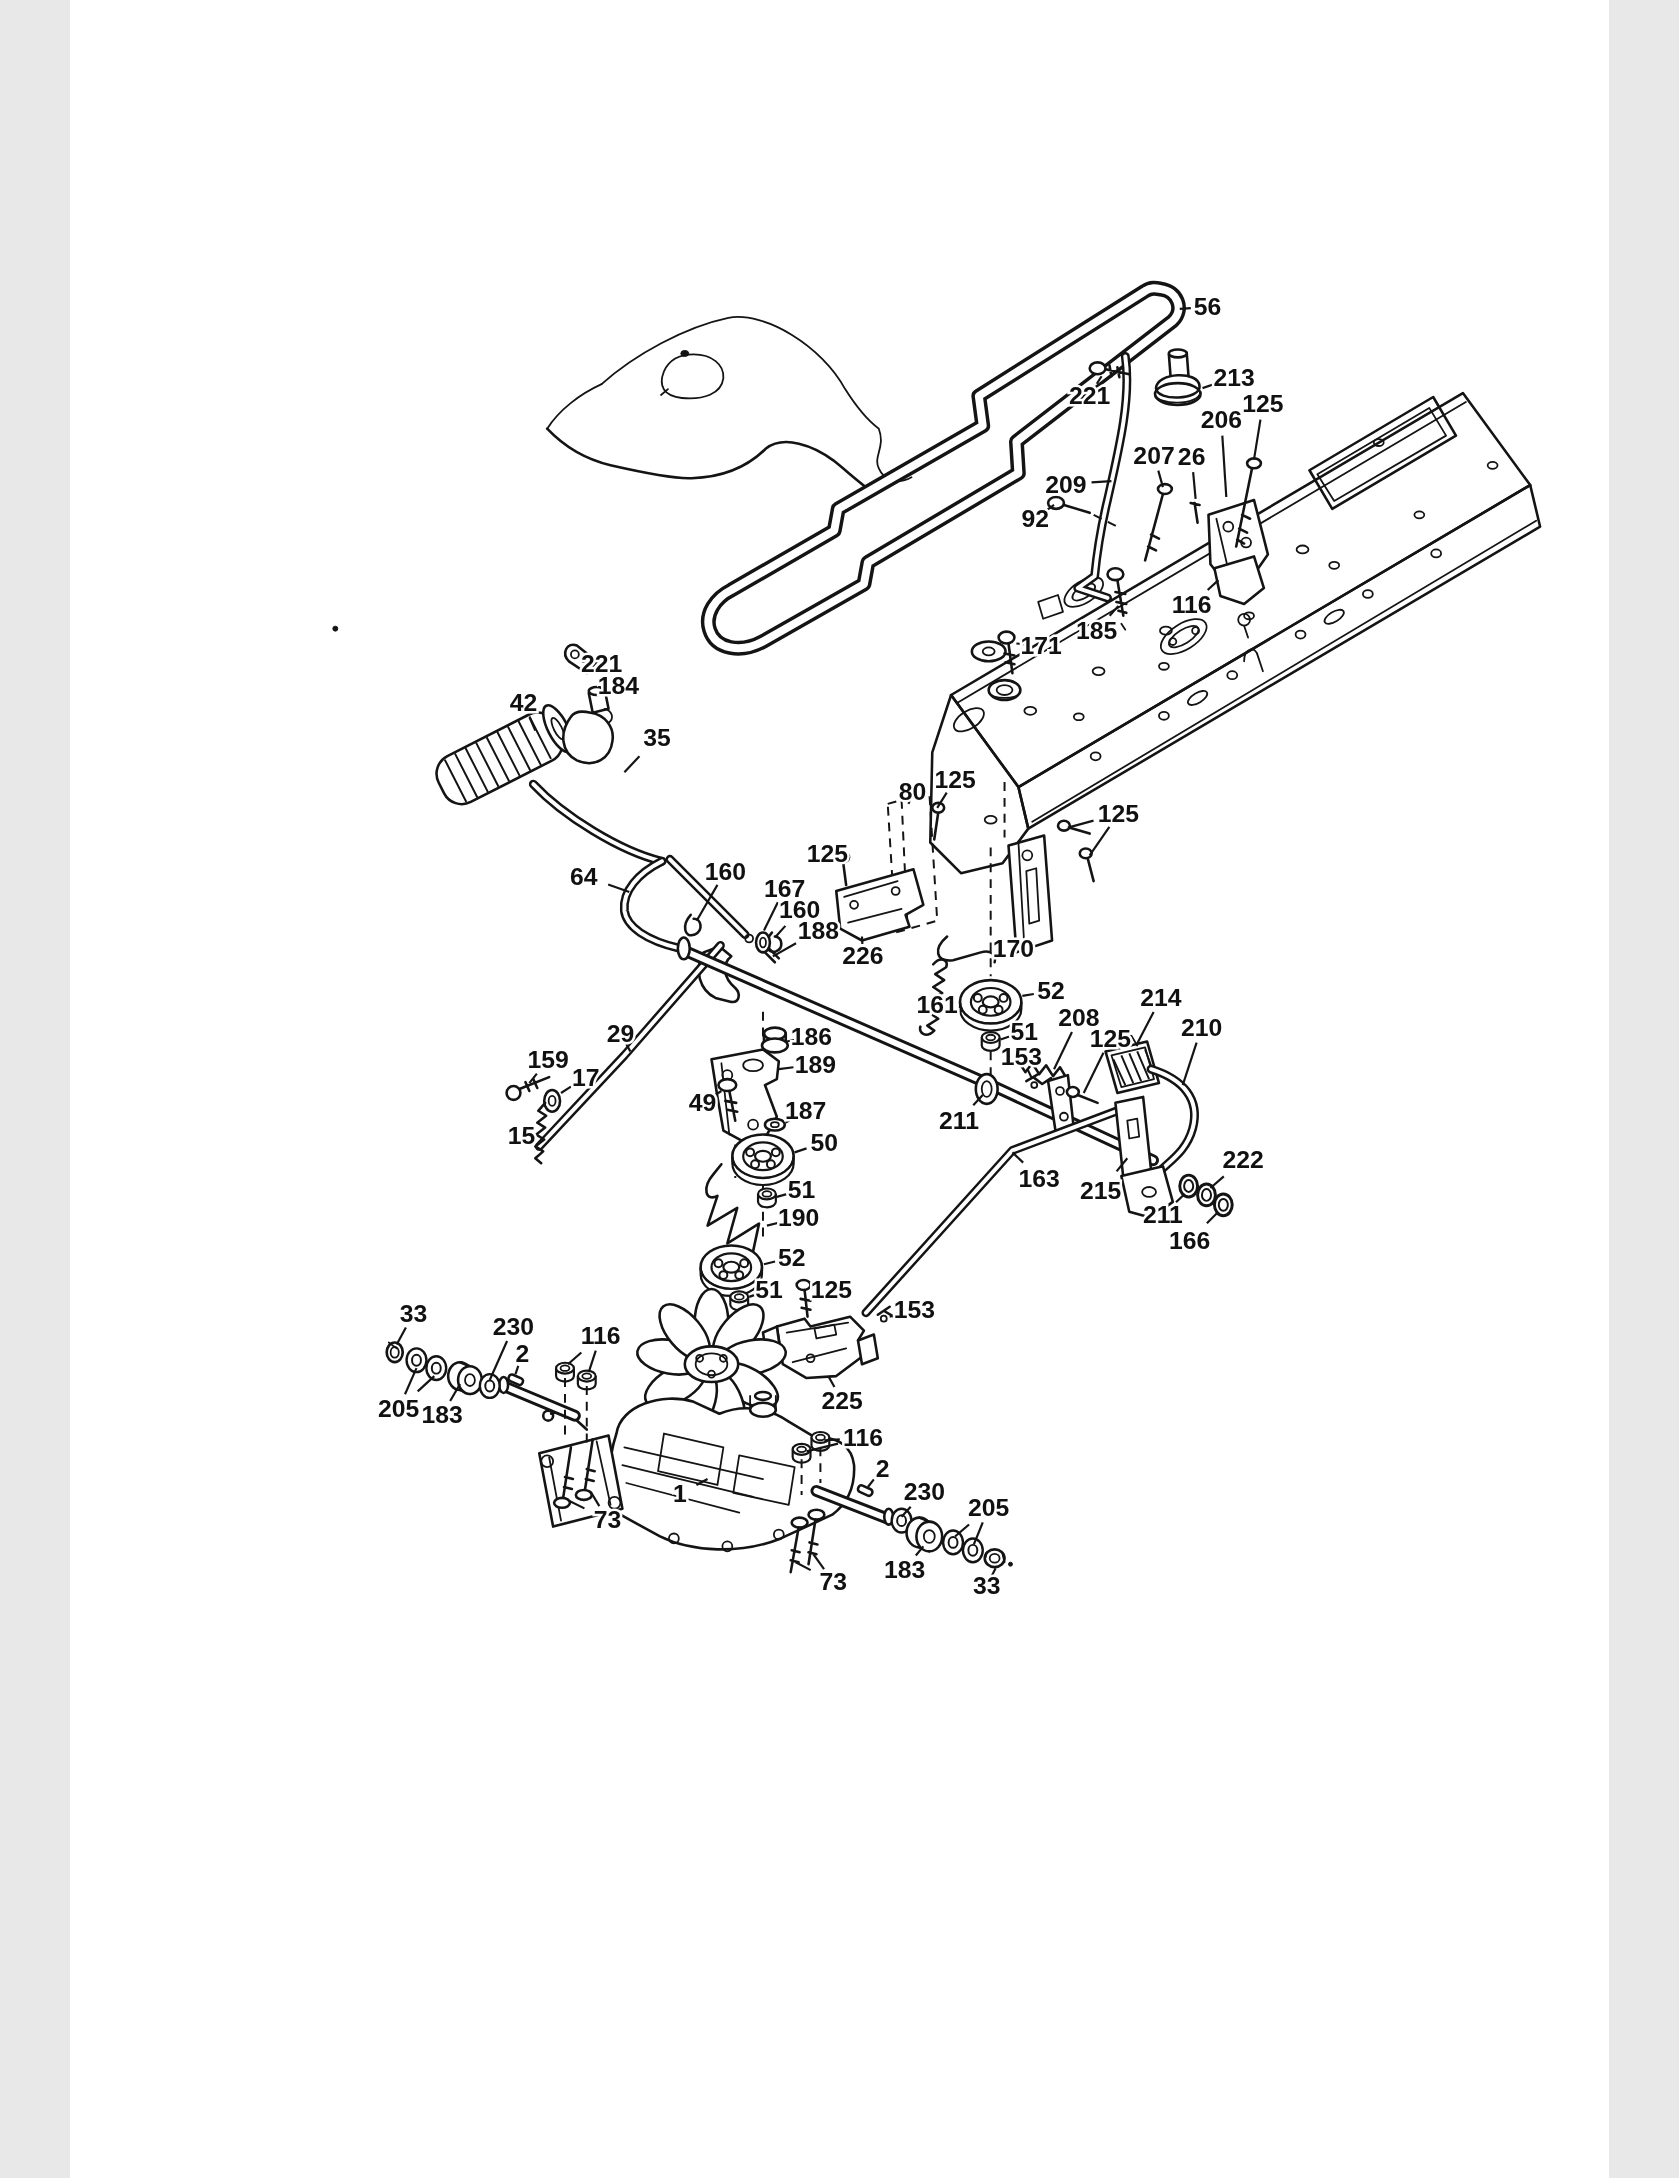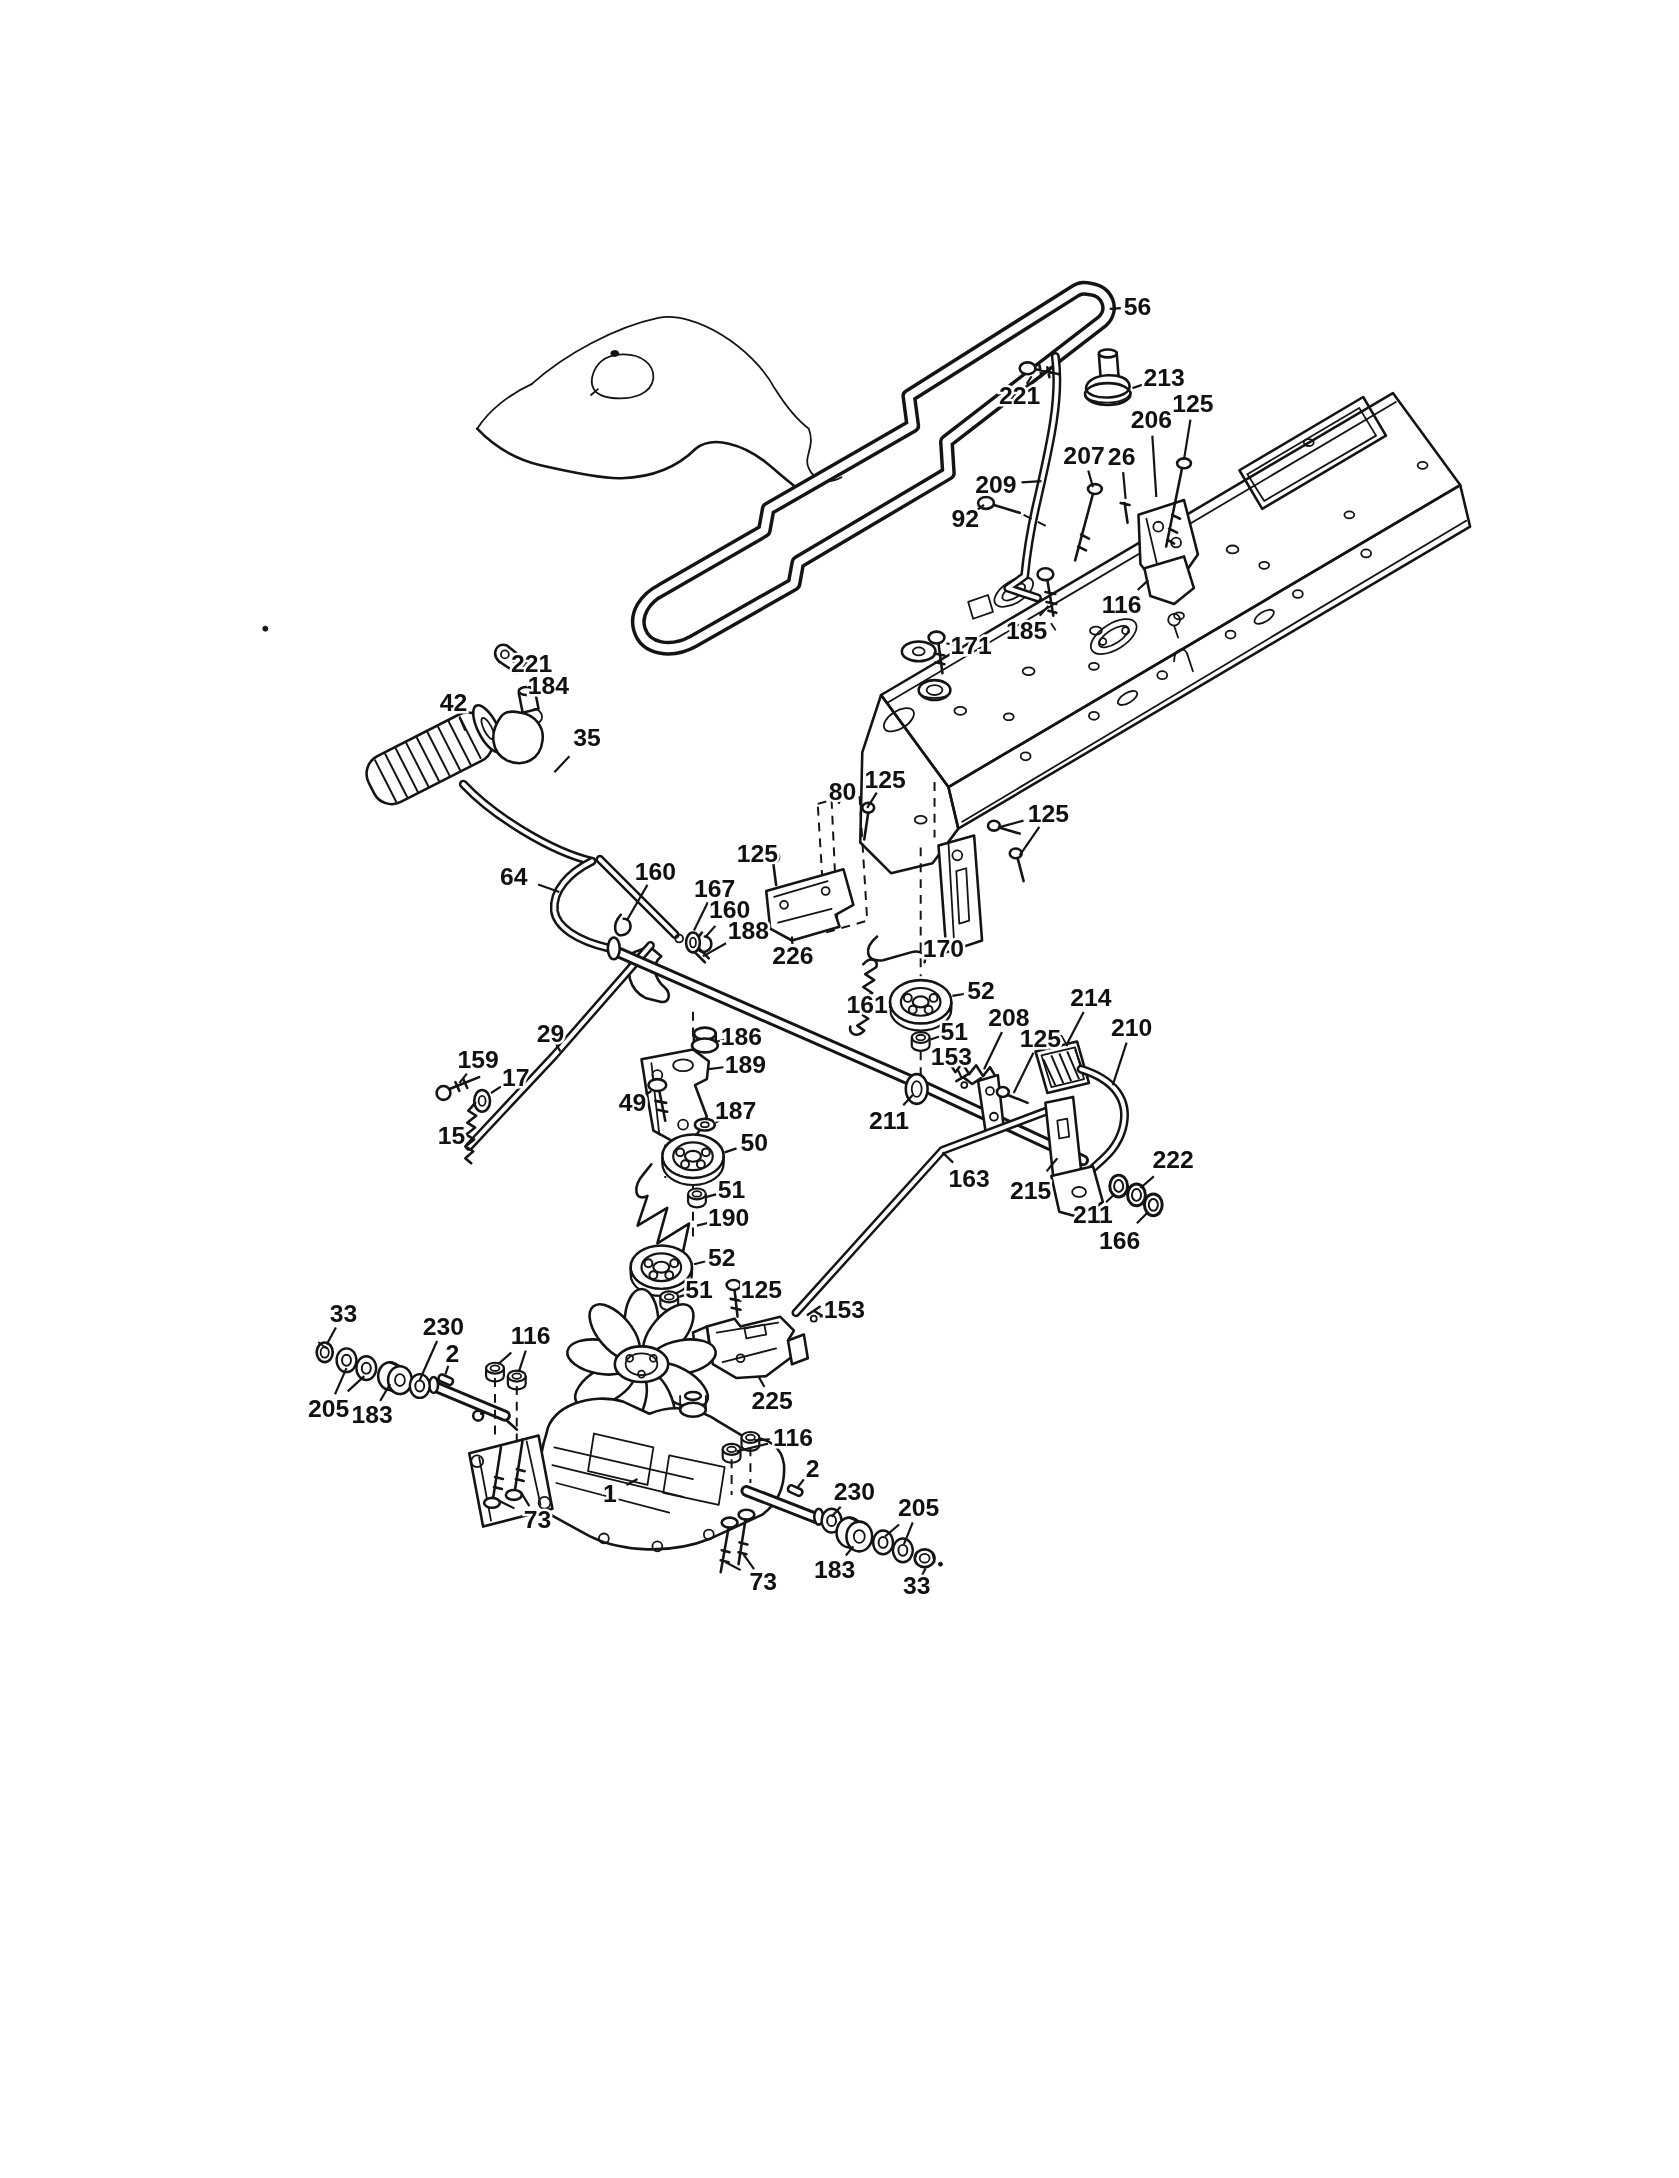--- a/index.html
+++ b/index.html
@@ -1,16 +1,16 @@
 <!DOCTYPE html>
 <html><head>
 <meta charset="utf-8">
 <style>
   html,body{margin:0;padding:0;background:#e8e8e8;}
-  .stage{position:relative;width:1679px;height:2178px;background:#ffffff;margin:0 auto;
+  .stage{position:relative;width:1539px;height:2178px;background:#ffffff;margin:0 auto;
          font-family:"Liberation Sans",sans-serif;overflow:hidden;}
   svg{display:block;position:absolute;left:0;top:0;}
   .ink{stroke:#141414;fill:none;stroke-width:2.6;stroke-linecap:round;stroke-linejoin:round;}
   .ink-thin{stroke:#141414;fill:none;stroke-width:1.8;stroke-linecap:round;stroke-linejoin:round;}
   .ink-fill{stroke:#141414;fill:#ffffff;stroke-width:2.6;stroke-linejoin:round;}
   .ink-dark{stroke:#141414;fill:#141414;stroke-width:1;}
   .dash{stroke:#141414;fill:none;stroke-width:2;stroke-dasharray:9 7;}
   .belt-outer{stroke:#141414;fill:none;stroke-width:15;stroke-linejoin:round;}
   .belt-inner{stroke:#ffffff;fill:none;stroke-width:8;stroke-linejoin:round;}
   .rod-outer{stroke:#141414;fill:none;stroke-width:9;stroke-linecap:round;stroke-linejoin:round;}

